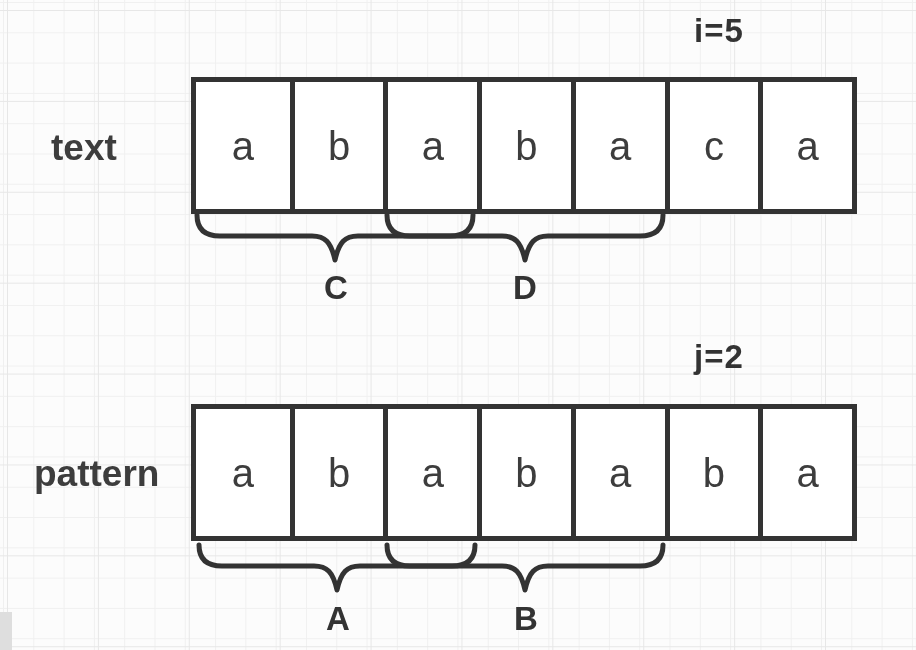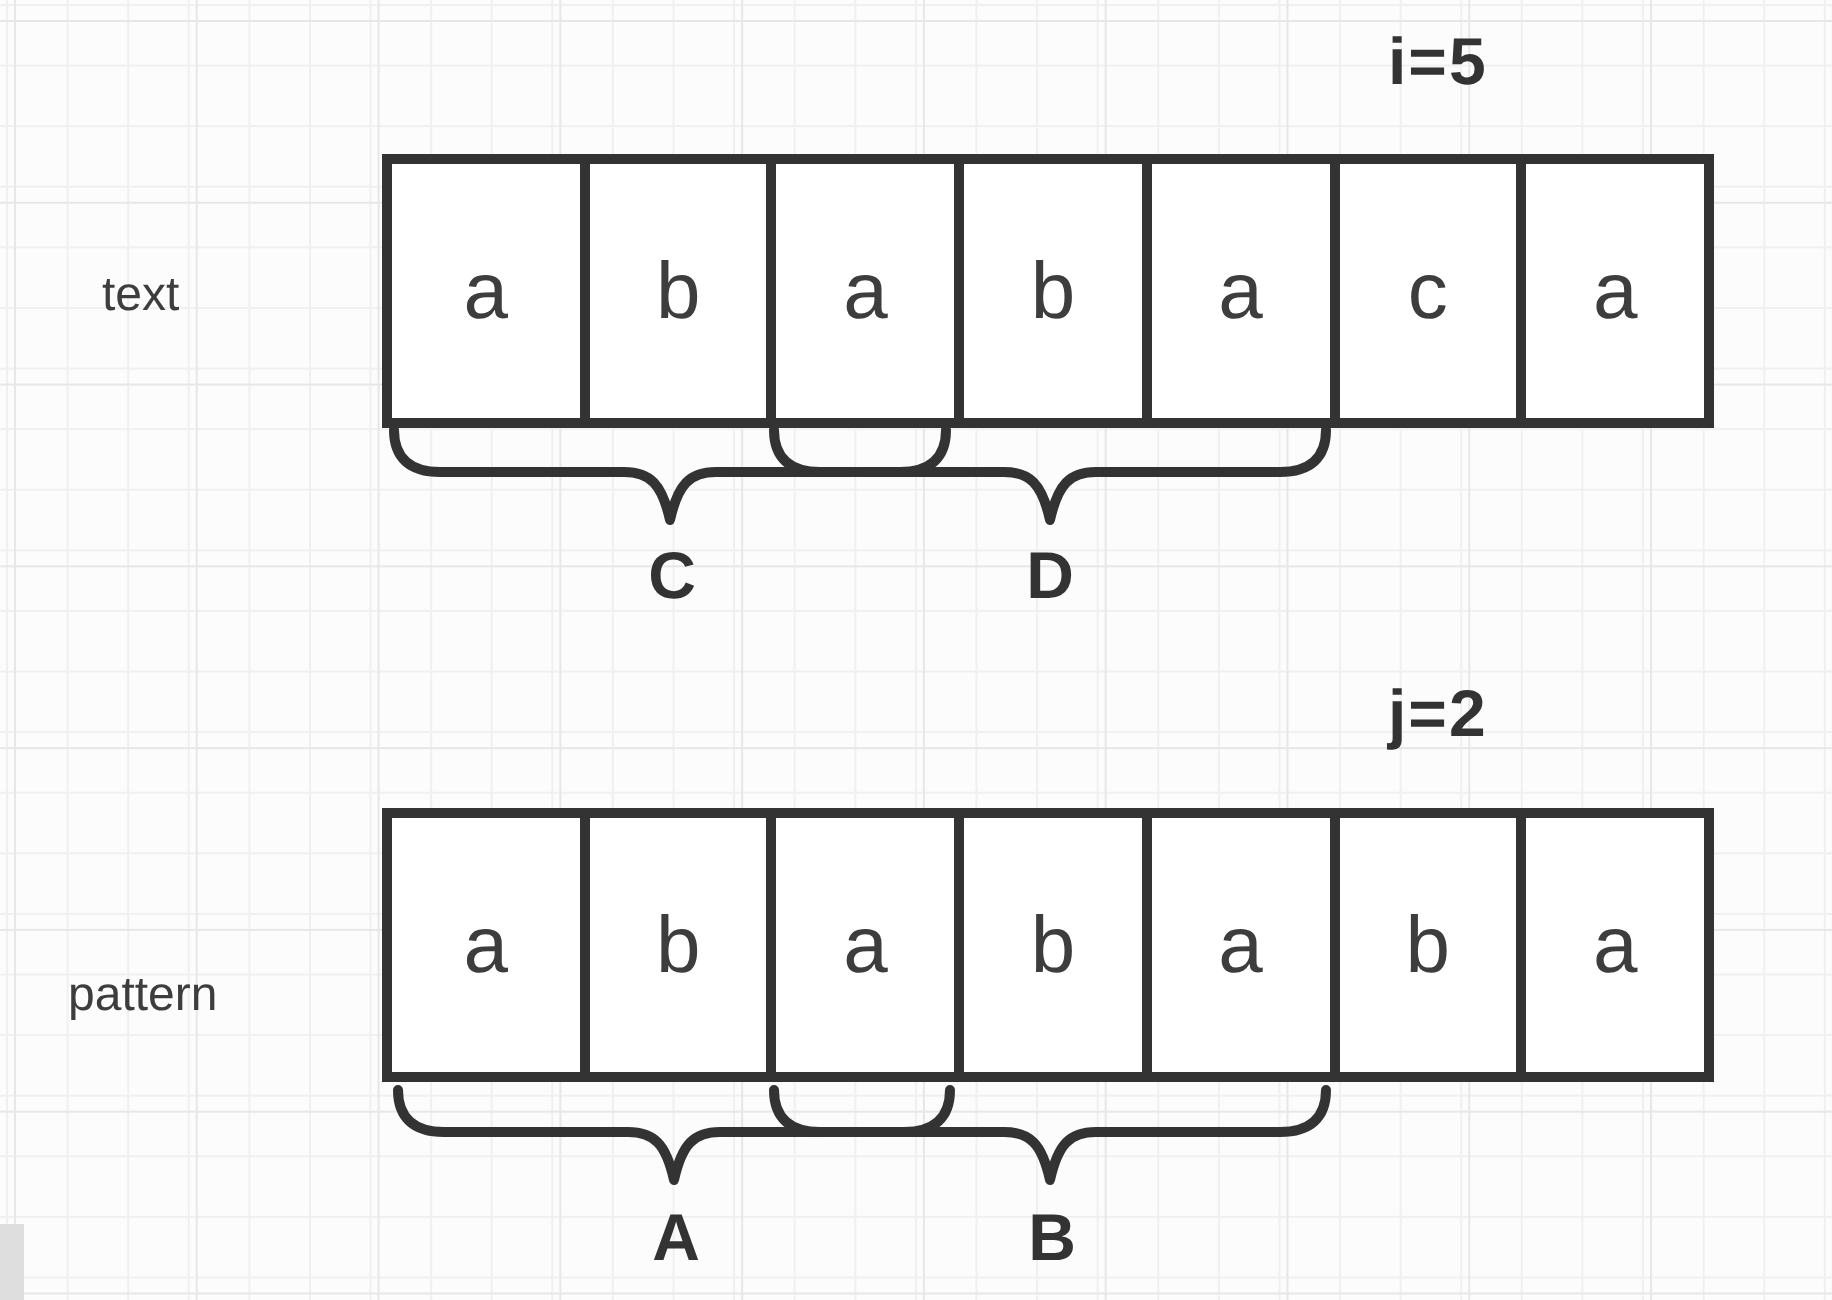--- a/index.html
+++ b/index.html
@@ -33,22 +33,22 @@
     font-weight: 700;
     color: #333333;
     line-height: 36px;
     letter-spacing: 1px;
     white-space: nowrap;
   }
 
   
   .row-label {
     position: absolute;
-    font-size: 24px;
-    font-weight: 400;
+    font-size: 37px;
+    font-weight: 700;
     color: #3d3d3d;
     line-height: 32px;
     white-space: nowrap;
   }
 
   
   .array {
     position: absolute;
     left: 191px;
     width: 666px;
@@ -144,21 +144,21 @@
   </svg>
   <svg class="brace" style="left:384px; top:212px;" viewBox="0 0 282 56" aria-hidden="true">
     <path d="M 3 3 C 3 17, 11 24, 26 24 L 118 24 C 131 24, 137 30, 141 48 C 145 30, 151 24, 164 24 L 256 24 C 271 24, 279 17, 279 3"></path>
   </svg>
 
   <span class="brace-label" style="left:336px; top:270px;">C</span>
   <span class="brace-label" style="left:525px; top:270px;">D</span>
 
   <span class="idx-label" style="left:694px; top:339px;">j=2</span>
 
-  <span class="row-label" style="left:34px; top:458px;margin-top:24px;">pattern</span>
+  <span class="row-label" style="left:34px; top:458px;">pattern</span>
 
   <div class="array" style="top:404px;">
     <div class="cell">
         <span>a</span>
       </div>
     <div class="cell">
         <span>b</span>
       </div>
     <div class="cell">
         <span>a</span>

